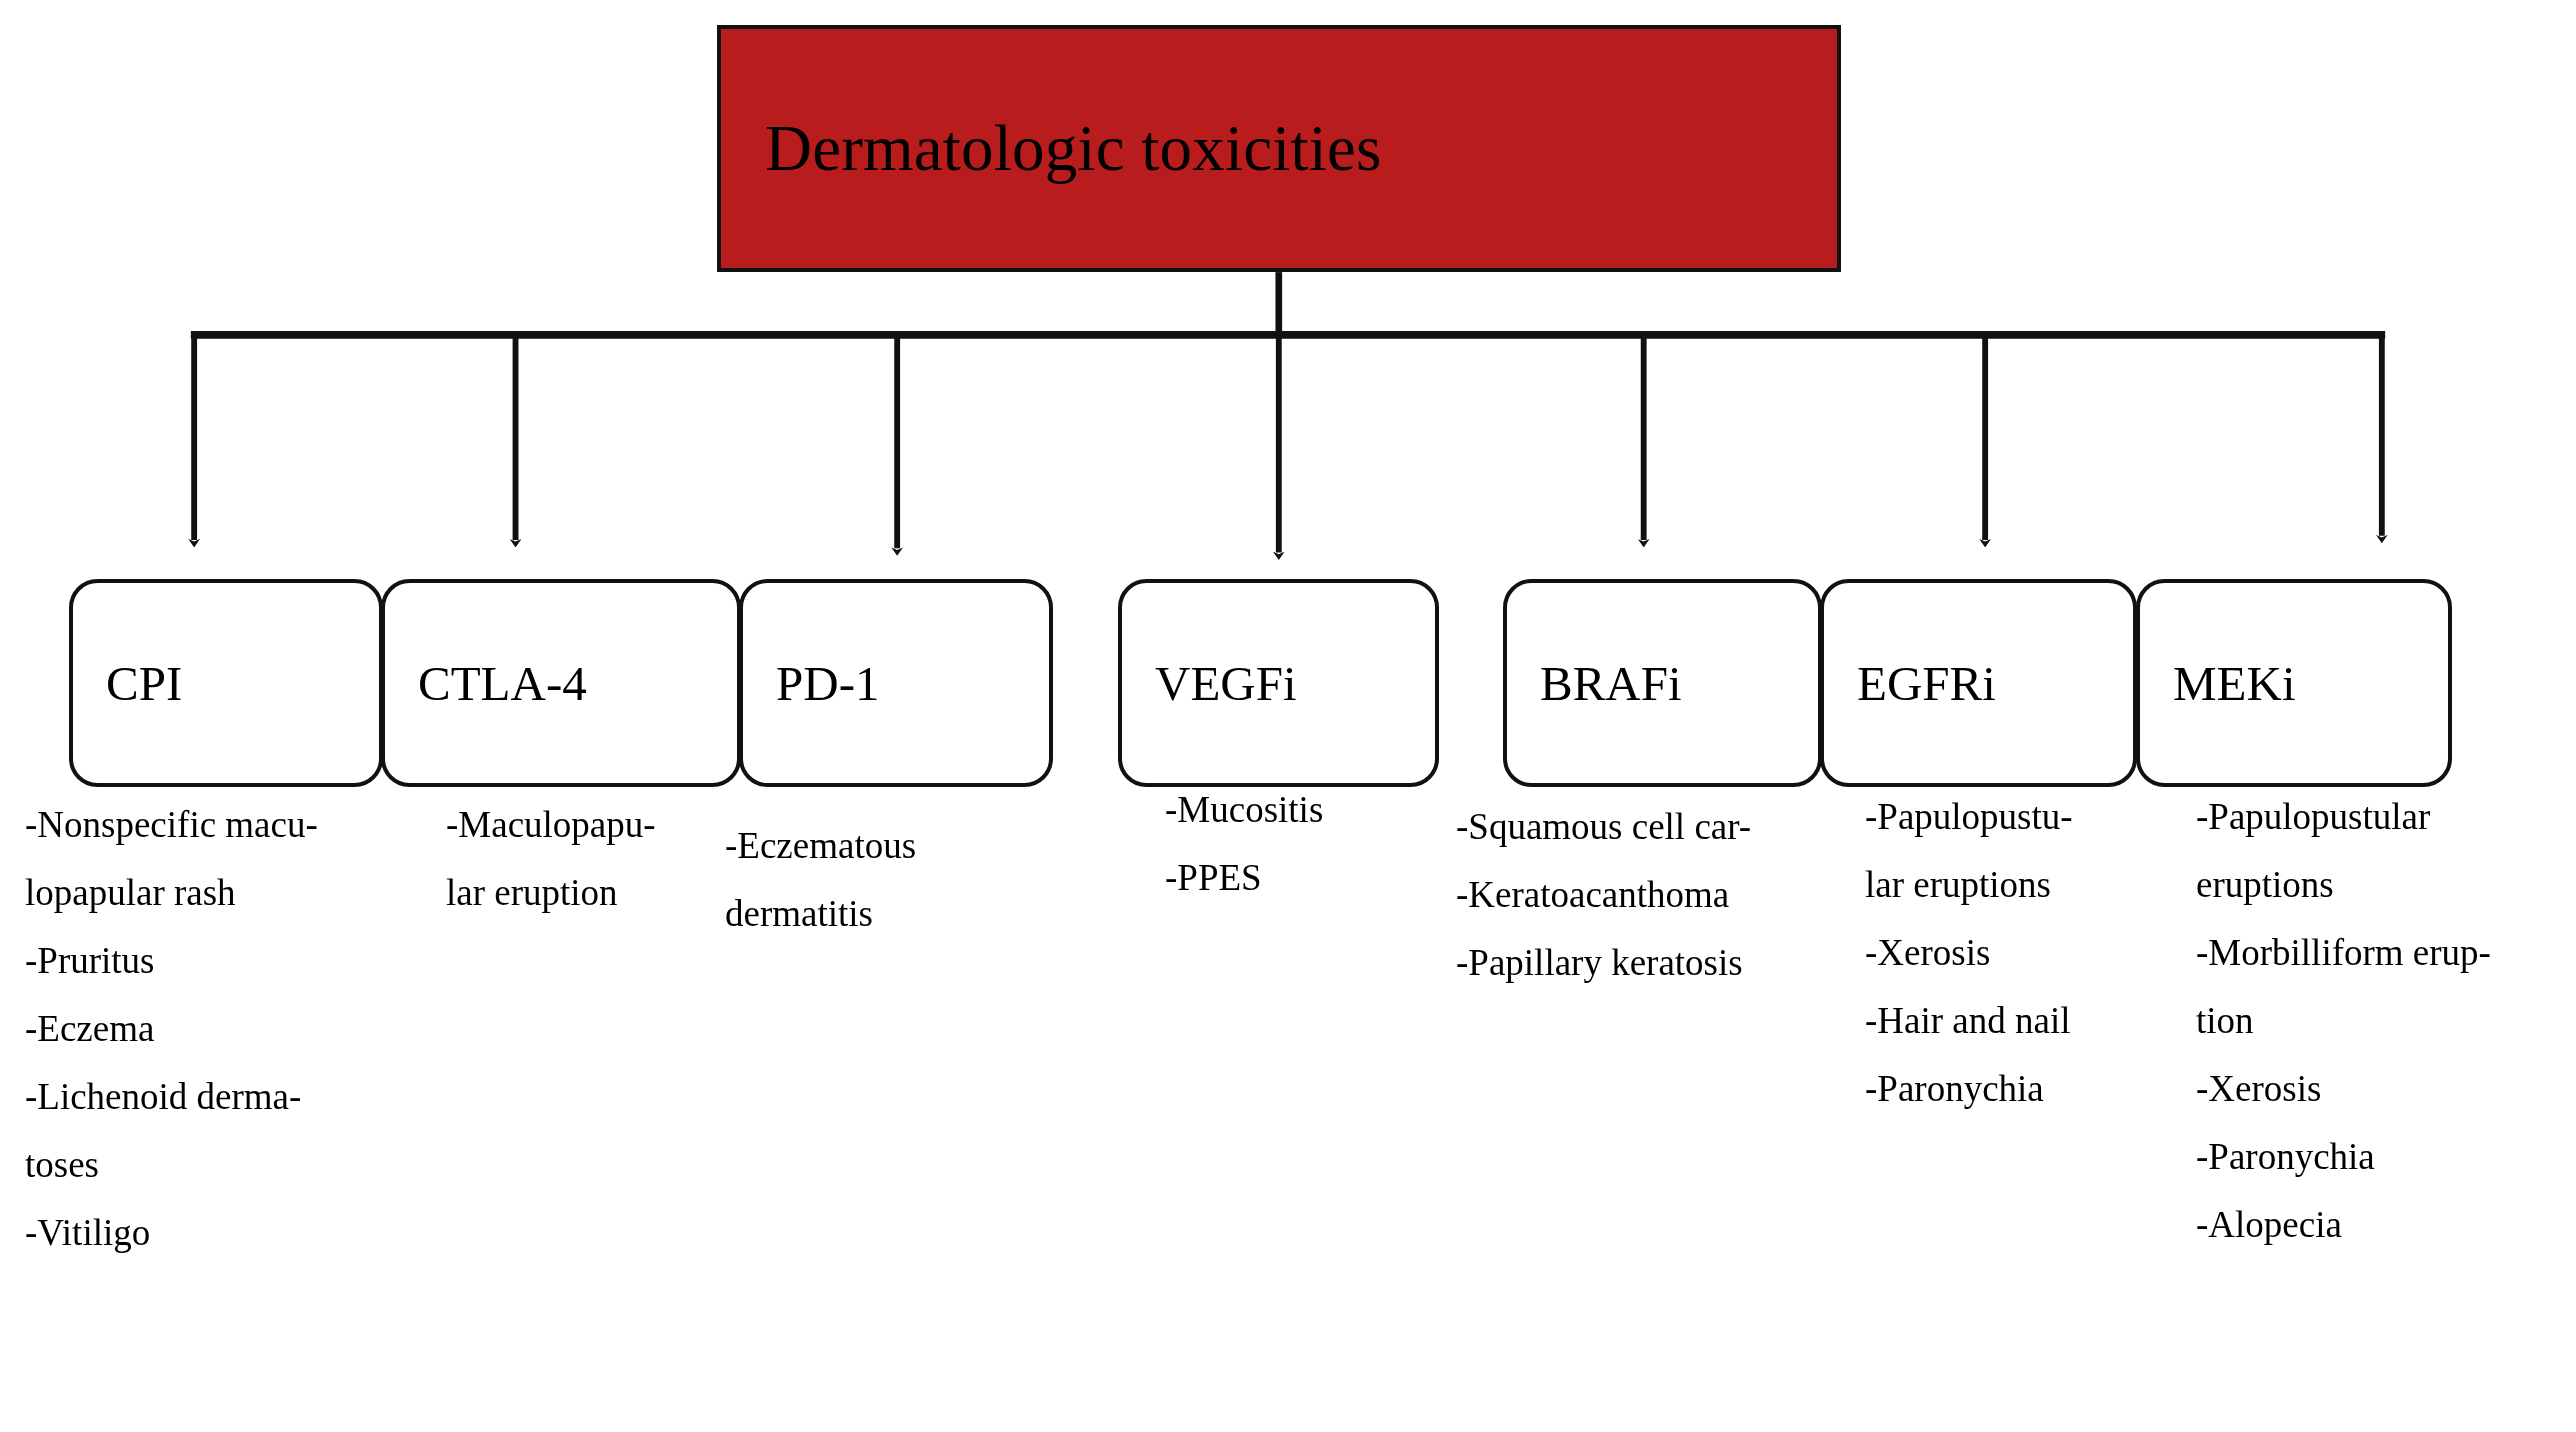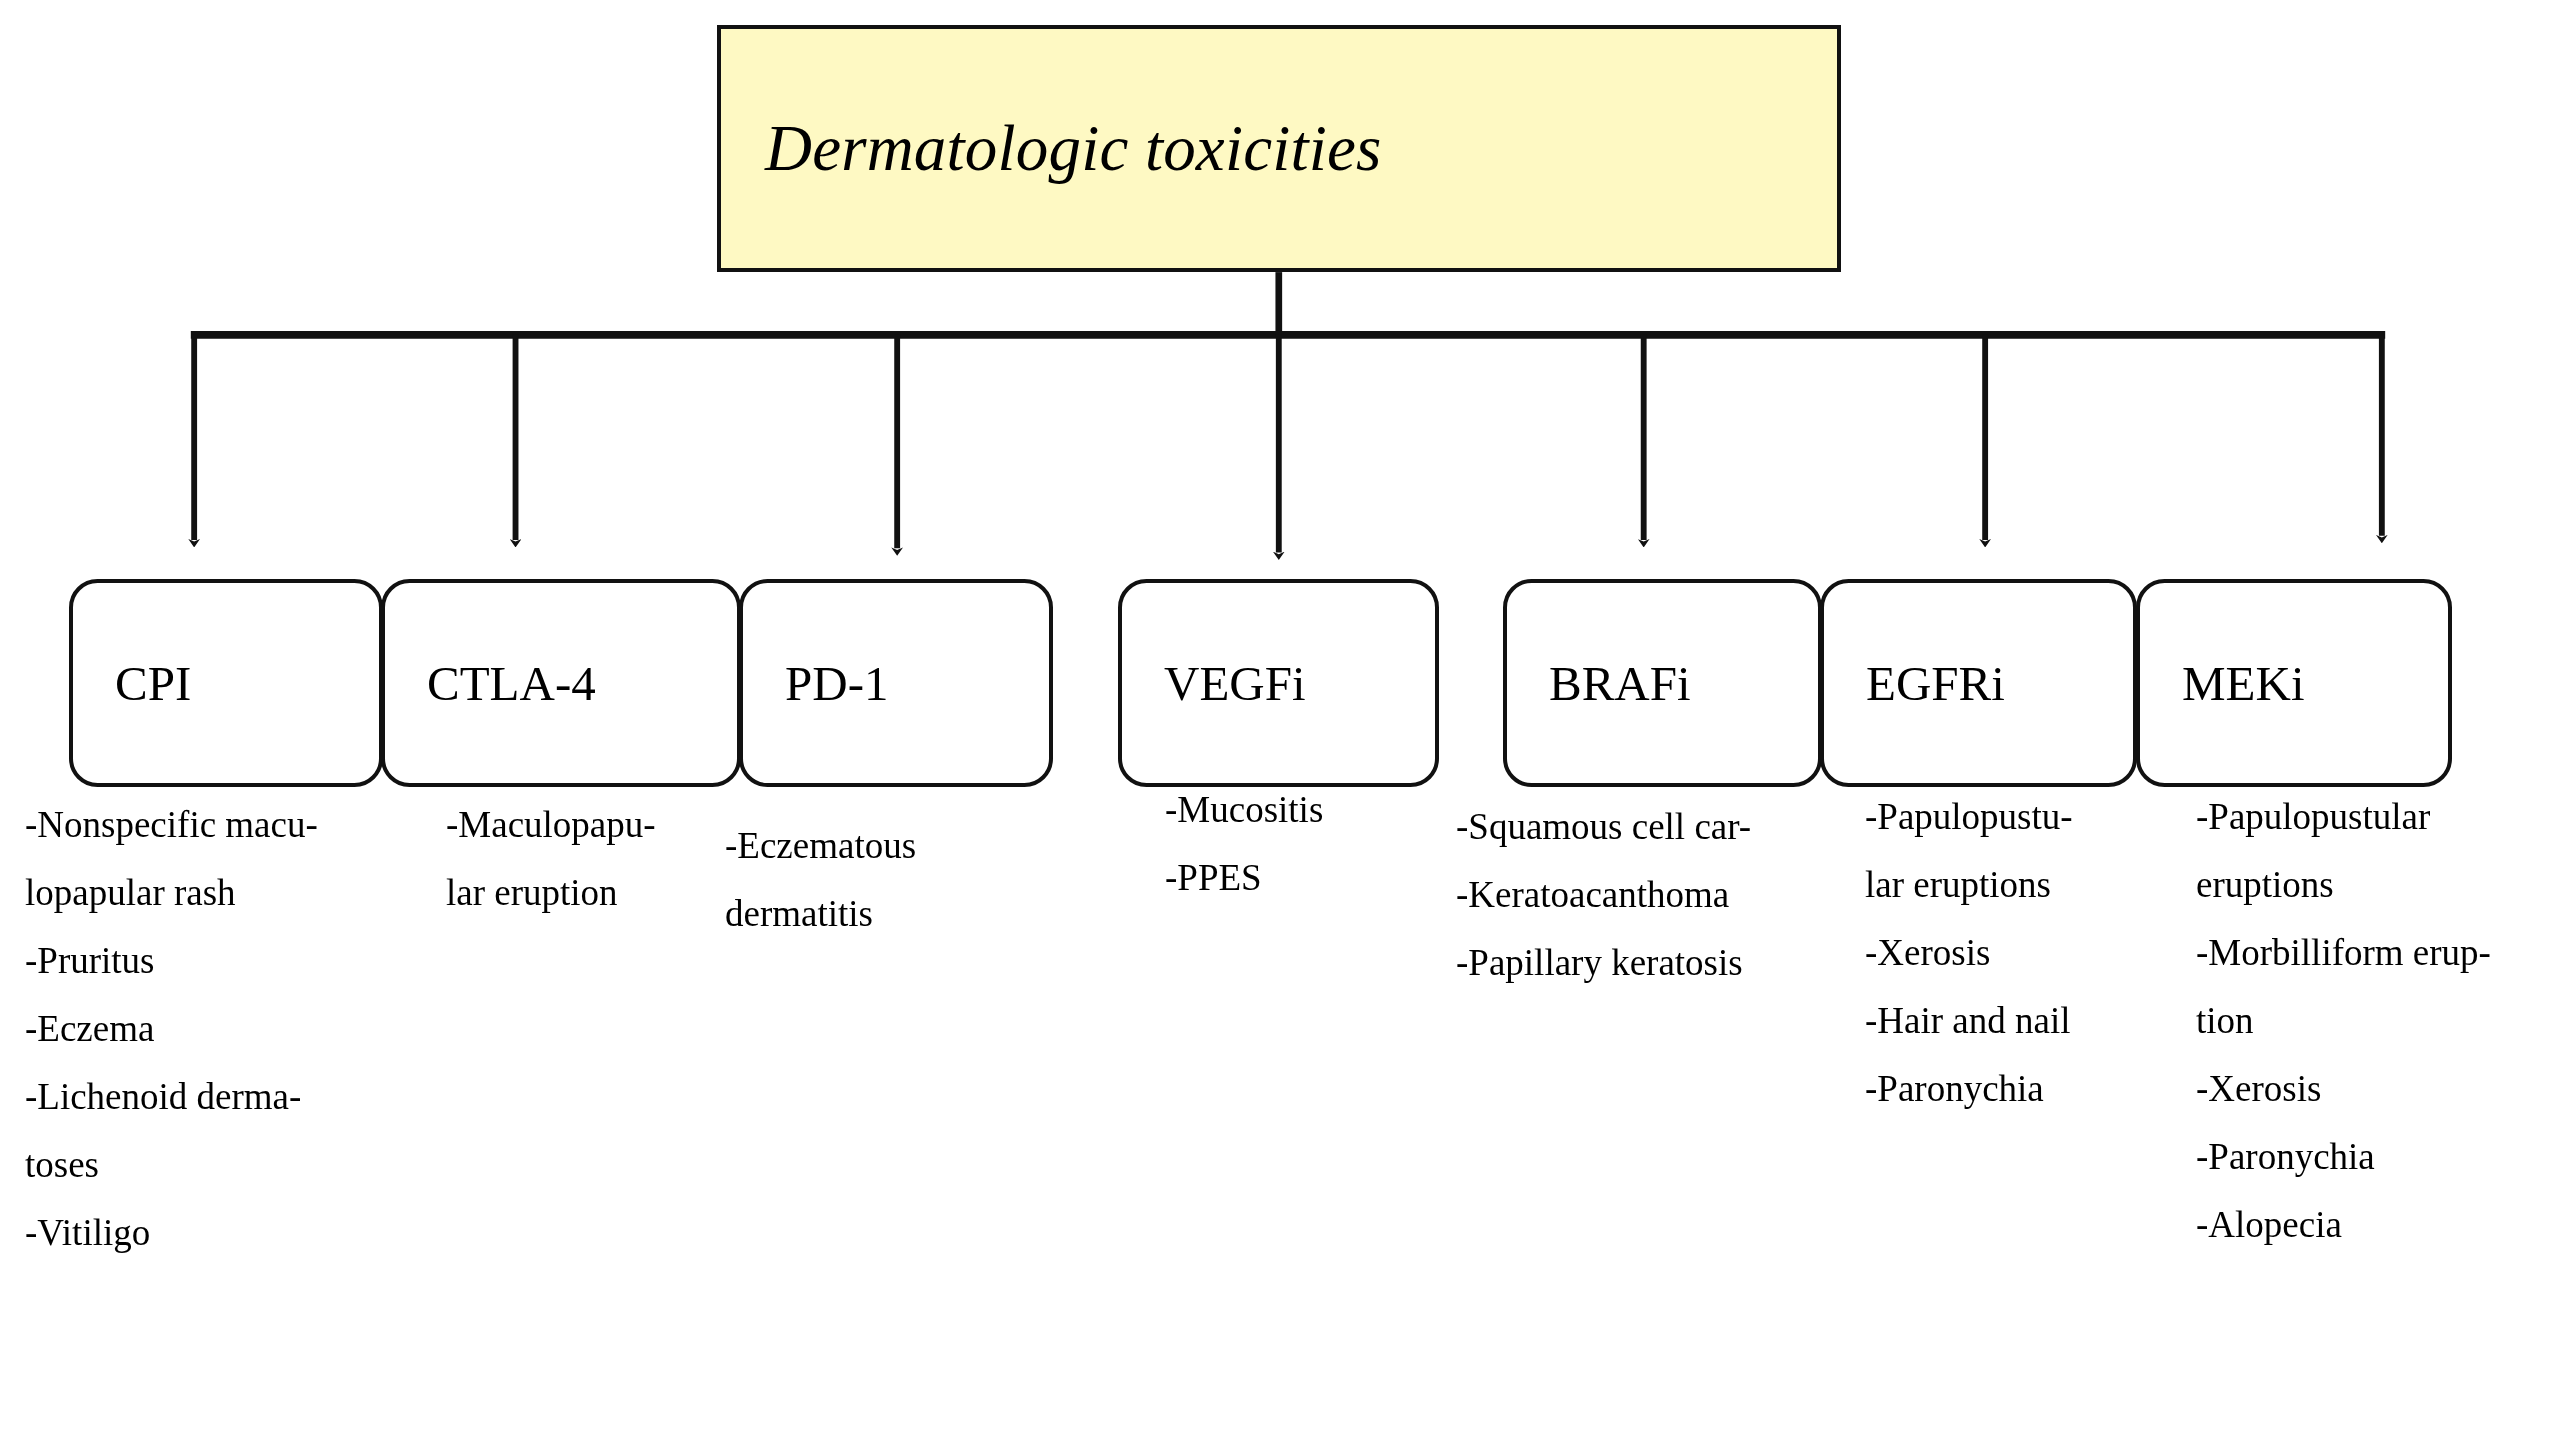--- a/index.html
+++ b/index.html
@@ -20,26 +20,25 @@
   }
 
   
   .root-box {
     position: absolute;
     left: 717px;
     top: 25px;
     width: 1124px;
     height: 247px;
     border: 4.2px solid #111111;
-    background: #fef9c3;
+    background: #b91c1c;
     box-sizing: border-box;
     display: flex;
     align-items: center;
     justify-content: flex-start;
-    font-style: italic;
   }
   .root-box .root-label {
     padding-left: 44px;
     font-size: 65px;
     line-height: 1;
     letter-spacing: 0.2px;
     white-space: nowrap;
   }
 
   
@@ -59,21 +58,21 @@
     height: 208px;
     border: 4.2px solid #111111;
     border-radius: 28.5px;
     background: #ffffff;
     box-sizing: border-box;
     display: flex;
     align-items: center;
     justify-content: flex-start;
   }
   .node-box .node-label {
-    padding-left: 42px;
+    padding-left: 33px;
     font-size: 49px;
     line-height: 1;
     white-space: nowrap;
   }
 
   
   .tox-col {
     position: absolute;
     font-size: 37px;
     line-height: 1.62;

